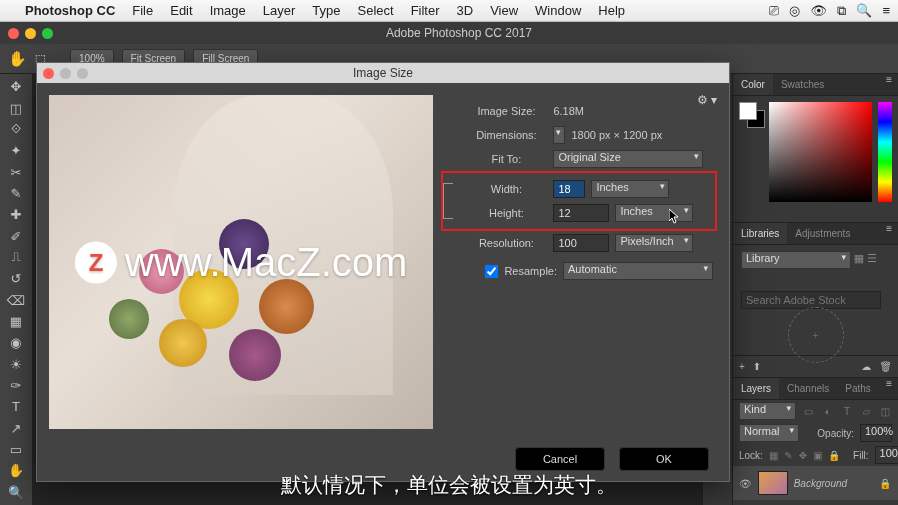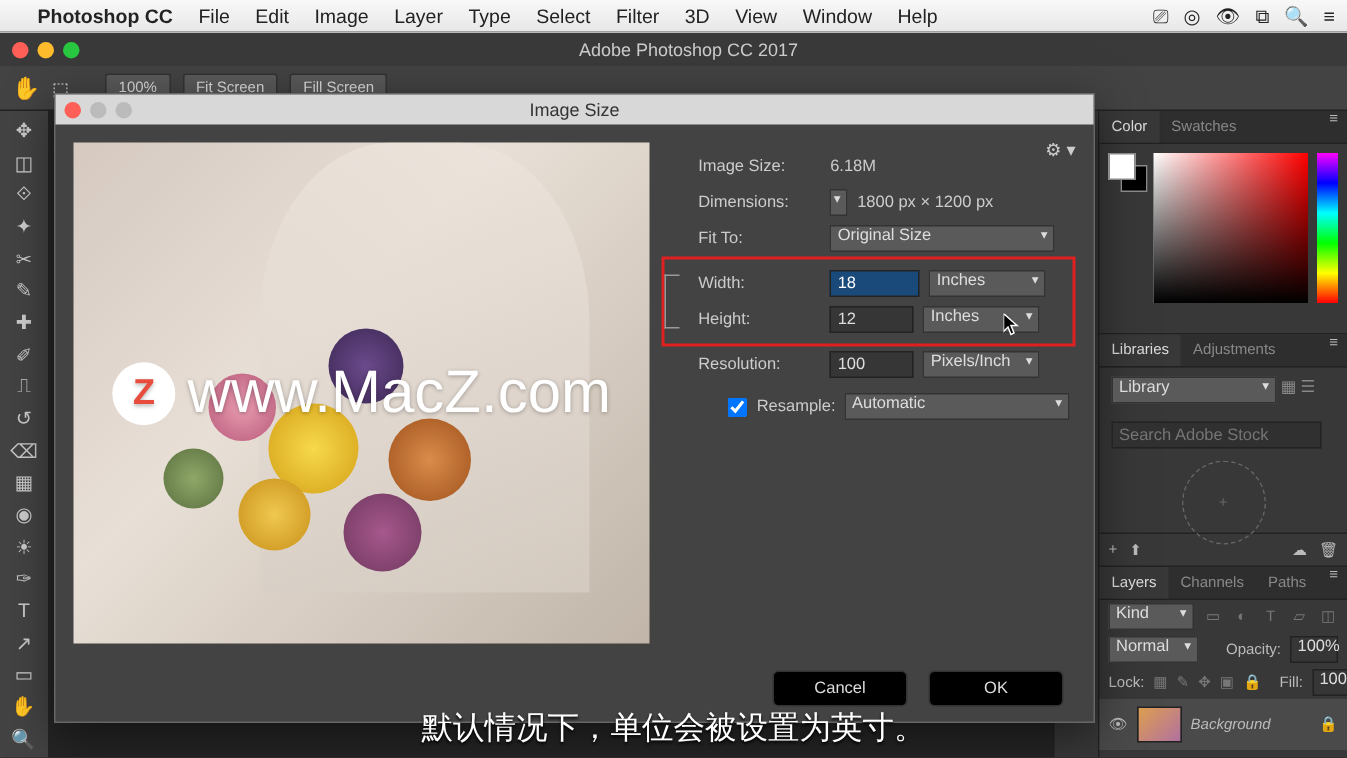--- a/index.html
+++ b/index.html
@@ -47,21 +47,21 @@
 .f4 { width: 55px; height: 55px; background: radial-gradient(#d98c4a,#a0521d); left: 180px; top: 130px; }
 .f5 { width: 48px; height: 48px; background: radial-gradient(#f0c850,#c89018); left: 80px; top: 170px; }
 .f6 { width: 40px; height: 40px; background: radial-gradient(#8fa868,#5a7040); left: 30px; top: 150px; }
 .f7 { width: 52px; height: 52px; background: radial-gradient(#a6588c,#703860); left: 150px; top: 180px; }
 .person { position: absolute; right: 40px; top: 0; width: 220px; height: 300px; background: linear-gradient(#ede4dd,#d8cfc6); border-radius: 40% 40% 0 0; opacity: .7; }
 .watermark { position: absolute; left: 50%; top: 50%; transform: translate(-50%,-50%); font-size: 40px; font-weight: 300; color: #fff; display: flex; align-items: center; gap: 8px; white-space: nowrap; text-shadow: 0 1px 3px rgba(0,0,0,.3); }
 .watermark .z { width: 42px; height: 42px; border-radius: 50%; background: #fff; color: #e74c3c; display: flex; align-items: center; justify-content: center; font-weight: 700; font-size: 24px; }
 
 .controls { flex: 1; padding: 16px 16px 0 0; color: #ccc; font-size: 11px; }
 .row { display: flex; align-items: center; height: 24px; gap: 6px; }
-.row .lbl { width: 82px; text-align: left; }
+.row .lbl { width: 82px; text-align: center; }
 .row .lock { width: 14px; text-align: center; }
 .fld { background: #363636; border: 1px solid #222; color: #ddd; height: 18px; padding: 0 4px; font-size: 11px; }
 .sel { background: #5a5a5a; border: 1px solid #333; color: #ddd; height: 18px; padding: 0 4px; font-size: 11px; position: relative; }
 .sel::after { content: '▾'; position: absolute; right: 4px; font-size: 9px; }
 .gear { position: absolute; right: 12px; top: 10px; color: #ccc; font-size: 12px; }
 .redbox { outline: 2px solid #e02020; outline-offset: 2px; padding: 2px 0; }
 .link { position: absolute; left: -2px; top: 8px; width: 10px; height: 36px; border-left: 1px solid #999; border-top: 1px solid #999; border-bottom: 1px solid #999; }
 .dlg-btns { height: 40px; display: flex; justify-content: flex-end; gap: 14px; padding: 6px 20px; }
 .dlg-btn { width: 90px; height: 24px; background: #000000; border: 1px solid #333; border-radius: 4px; color: #ddd; font-size: 11px; display: flex; align-items: center; justify-content: center; }
 
@@ -77,21 +77,21 @@
 .fgbg { width: 24px; position: relative; }
 .fgbg .sw { width: 18px; height: 18px; border: 1px solid #888; position: absolute; }
 .fgbg .sw.f { background: #fff; z-index: 2; }
 .fgbg .sw.b { background: #000; left: 8px; top: 8px; }
 .picker { flex: 1; height: 100px; background: linear-gradient(to bottom, rgba(255,255,255,0) 0%, #000 100%), linear-gradient(to right, #fff 0%, #f00 100%); position: relative; }
 .hue { width: 14px; height: 100px; background: linear-gradient(#f0f,#00f,#0ff,#0f0,#ff0,#f00); }
 .lib-panel { border-top: 1px solid #222; }
 .lib-body { padding: 6px 8px; height: 110px; position: relative; }
 .lib-sel { width: 110px; display: inline-block; }
 .lib-ico { font-size: 11px; color: #888; }
-.lib-search { width: 140px; margin-top: 12px; background: #303030; }
+.lib-search { width: 140px; margin-top: 22px; background: #303030; }
 .lib-target { position: absolute; left: 50%; top: 62px; transform: translateX(-50%); width: 56px; height: 56px; border: 1px dashed #666; border-radius: 50%; display: flex; align-items: center; justify-content: center; color: #666; }
 .lib-foot { height: 22px; border-top: 1px solid #222; display: flex; align-items: center; padding: 0 6px; gap: 8px; }
 .layers-panel { border-top: 1px solid #222; flex: 1; }
 .lp-row { display: flex; align-items: center; height: 22px; padding: 0 6px; gap: 6px; }
 .lp-sel { width: 60px; }
 .lp-ico { width: 14px; text-align: center; color: #777; font-size: 10px; }
 .layer-item { display: flex; align-items: center; height: 34px; padding: 0 6px; gap: 6px; background: #4a4a4a; }
 .layer-thumb { width: 30px; height: 24px; background: linear-gradient(135deg,#e0a050,#b070a0); border: 1px solid #222; }
 .layer-name { flex: 1; font-style: italic; }
 
@@ -217,21 +217,21 @@
           <div class="row">
             <span class="lock"></span>
             <span class="lbl">Fit To:</span>
             <span class="sel" style="width:150px">Original Size</span>
           </div>
           <div class="redbox" style="position:relative; margin:4px 0 4px 0;">
             <div class="link"></div>
             <div class="row">
               <span class="lock"></span>
               <span class="lbl">Width:</span>
-              <input class="fld" style="width: 60px; background: rgb(26, 74, 122); color: rgb(255, 255, 255);" value="18">
+              <input class="fld" style="width: 32px; background: rgb(26, 74, 122); color: rgb(255, 255, 255);" value="18">
               <span class="sel" style="width:78px">Inches</span>
             </div>
             <div class="row">
               <span class="lock"></span>
               <span class="lbl">Height:</span>
               <input class="fld" style="width: 56px;" value="12">
               <span class="sel" style="width:78px">Inches</span>
               <svg class="cursor" viewBox="0 0 12 16" style="left:224px;top:34px;position:absolute">
                   <path d="M0 0 L0 12 L3 9 L5 14 L7 13 L5 8 L9 8 Z" fill="#000" stroke="#fff" stroke-width="1"></path>
                 </svg>

